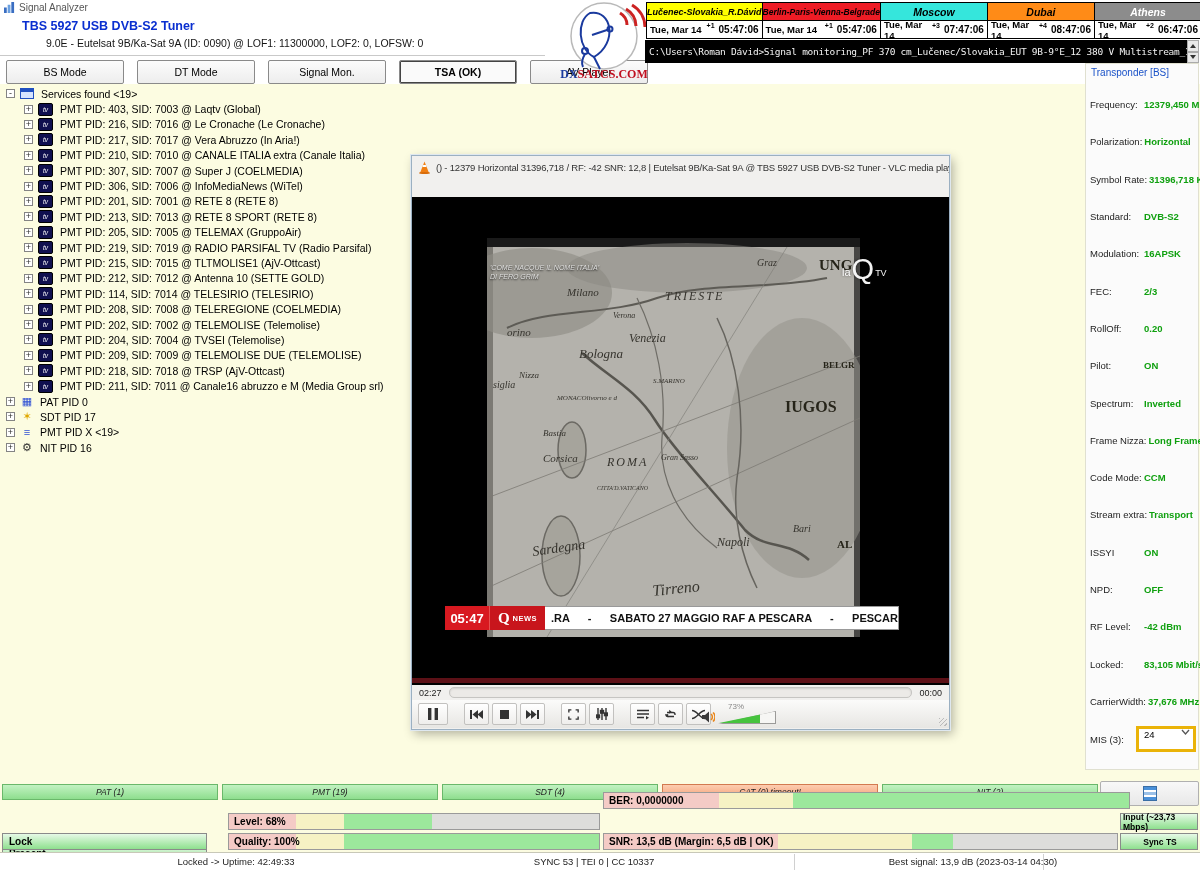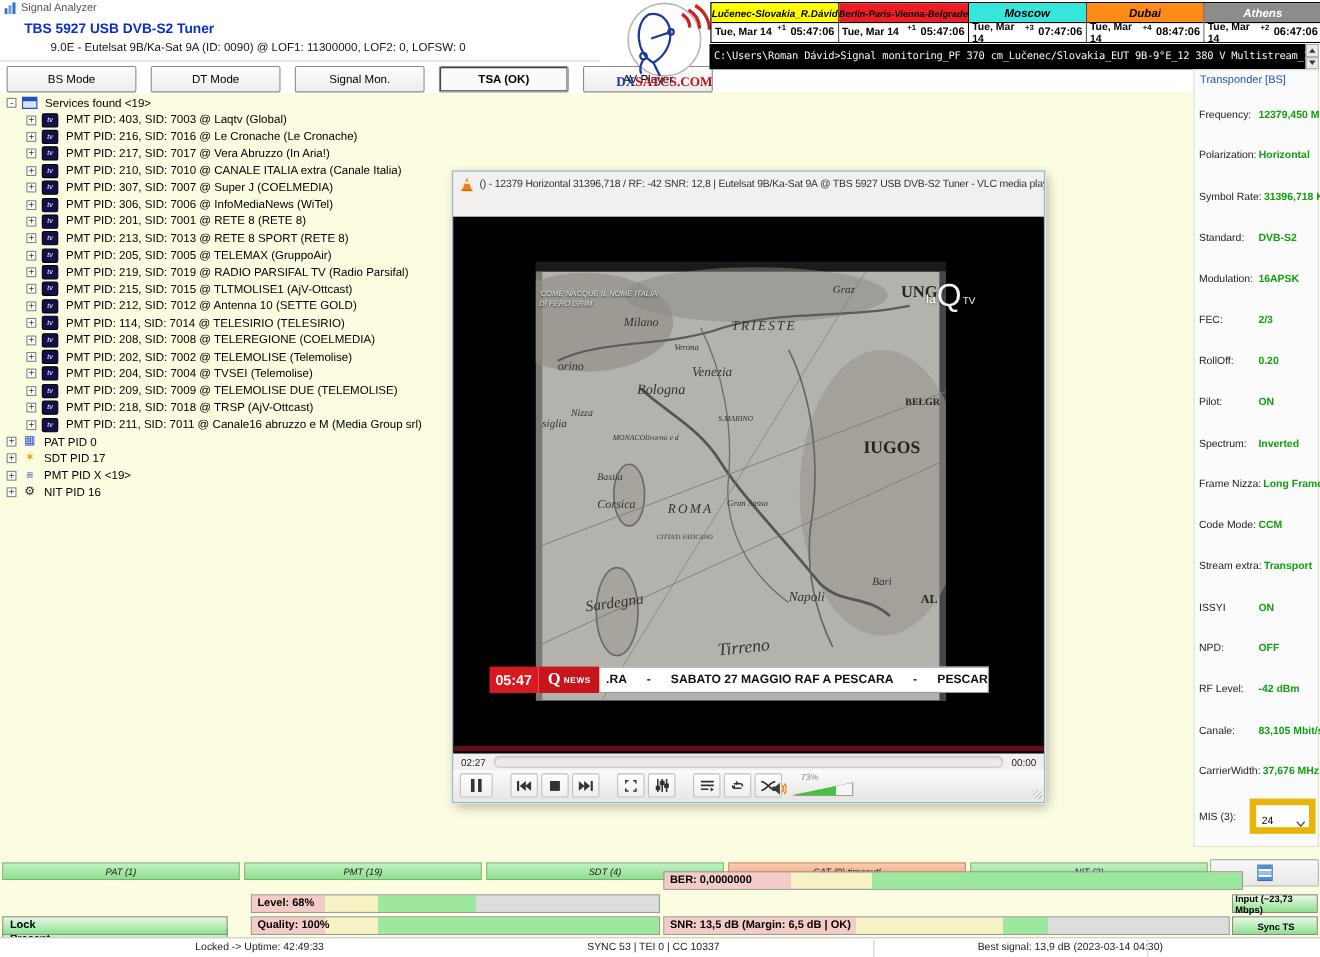--- a/index.html
+++ b/index.html
@@ -64,22 +64,22 @@
   
   .tp-panel{position:absolute;left:1085px;top:63px;width:114px;height:707px;background:#fbfbfb;
             border:1px solid #e0e0d0;box-sizing:border-box;}
   .tp-title{padding:3px 5px;font-size:10px;color:#1a52c8;}
   .tp-rows{position:absolute;left:0;top:22px;width:114px;}
   .tp-row{height:37.3px;display:flex;align-items:center;padding:0 4px;}
   .tp-label{flex:0 0 52px;font-size:9.5px;color:#222;white-space:nowrap;}
   .tp-value{font-size:9.5px;font-weight:bold;color:#0fa00f;white-space:nowrap;margin-left:2px;}
   .tp-mis{position:absolute;left:4px;top:662px;width:106px;display:flex;align-items:center;}
   .tp-mis-label{font-size:9.5px;color:#222;flex:0 0 46px;}
-  .tp-select{flex:1;height:20px;border:6px solid #eab308;background:#fff;display:flex;
-             align-items:flex-end;font-size:9.5px;padding-left:5px;}
+  .tp-select{flex:1;height:20px;border:3px solid #eab308;background:#fff;display:flex;
+             align-items:flex-start;font-size:9.5px;padding-left:5px;}
   .tp-select svg{margin-left:auto;margin-right:3px;}
   .panel-btn{position:absolute;left:1100px;top:781px;width:97px;height:23px;
              background:linear-gradient(#f8f8f8,#e8e8e8);border:1px solid #b0b0b0;border-radius:2px;
              display:flex;align-items:center;justify-content:center;}
   .stack-icon{width:12px;height:13px;border:1px solid #3a6ea5;
               background:linear-gradient(#4a90d9 0 3px,#fff 3px 5px,#9ac0e8 5px 8px,#fff 8px 10px,#4a90d9 10px 13px);}
   
   .vlc{position:absolute;left:411px;top:155px;width:537px;height:573px;background:#f1f0ee;
        border:1px solid #9bb0c2;box-shadow:0 0 0 1px #dfe8ef,3px 4px 10px rgba(0,0,0,.3);
        box-sizing:content-box;}
@@ -450,21 +450,21 @@
   </div>
         <div class="tp-row">
     <span class="tp-label">NPD:</span>
     <span class="tp-value">OFF</span>
   </div>
         <div class="tp-row">
     <span class="tp-label">RF Level:</span>
     <span class="tp-value">-42 dBm</span>
   </div>
         <div class="tp-row">
-    <span class="tp-label">Canale:</span>
+    <span class="tp-label">Locked:</span>
     <span class="tp-value">83,105 Mbit/s</span>
   </div>
         <div class="tp-row">
     <span class="tp-label">CarrierWidth:</span>
     <span class="tp-value">37,676 MHz</span>
   </div>
       </div>
     <div class="tp-mis">
       <span class="tp-mis-label">MIS (3):</span>
       <div class="tp-select">

